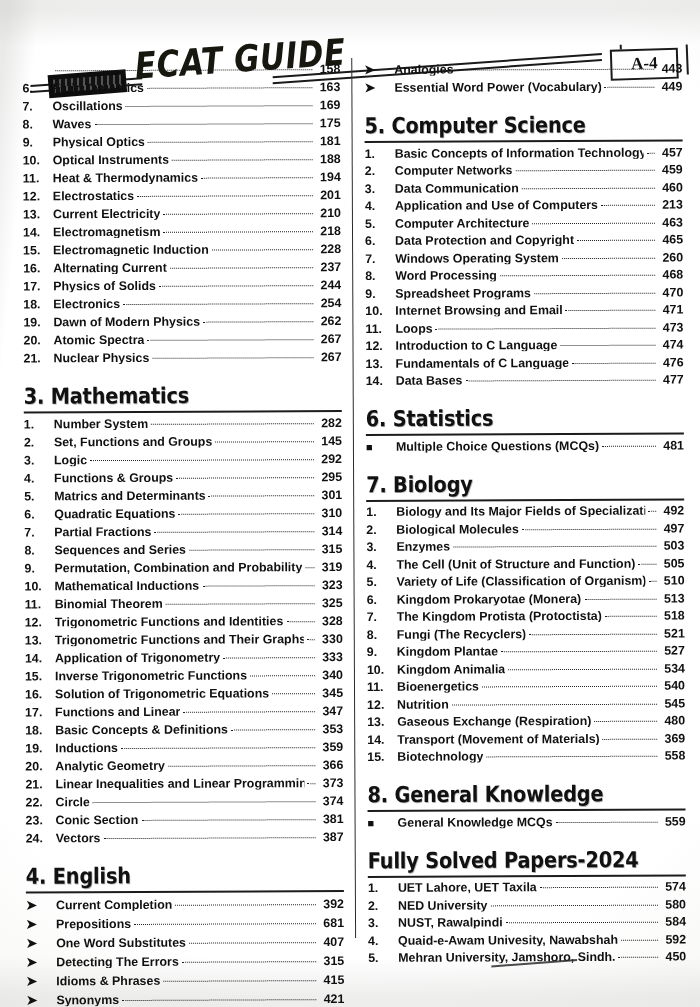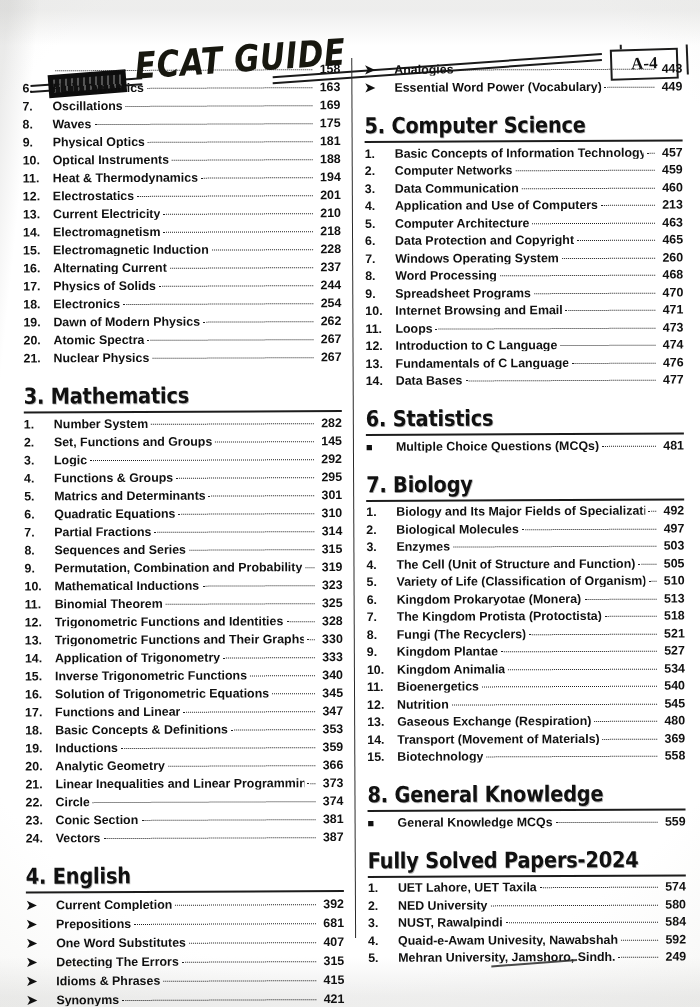--- a/index.html
+++ b/index.html
@@ -773,19 +773,19 @@
         <div class="entry">
           <span class="num">4.</span>
           <span class="title">Quaid-e-Awam Univesity, Nawabshah</span>
           <span class="dots"></span>
           <span class="pg">592</span>
         </div>
         <div class="entry">
           <span class="num">5.</span>
           <span class="title">Mehran University, Jamshoro, Sindh.</span>
           <span class="dots"></span>
-          <span class="pg">249</span>
+          <span class="pg">450</span>
         </div>
       </div>
     </div>
 
   <div class="bottom-flourish"></div>
 </div>
 
 </body></html>

